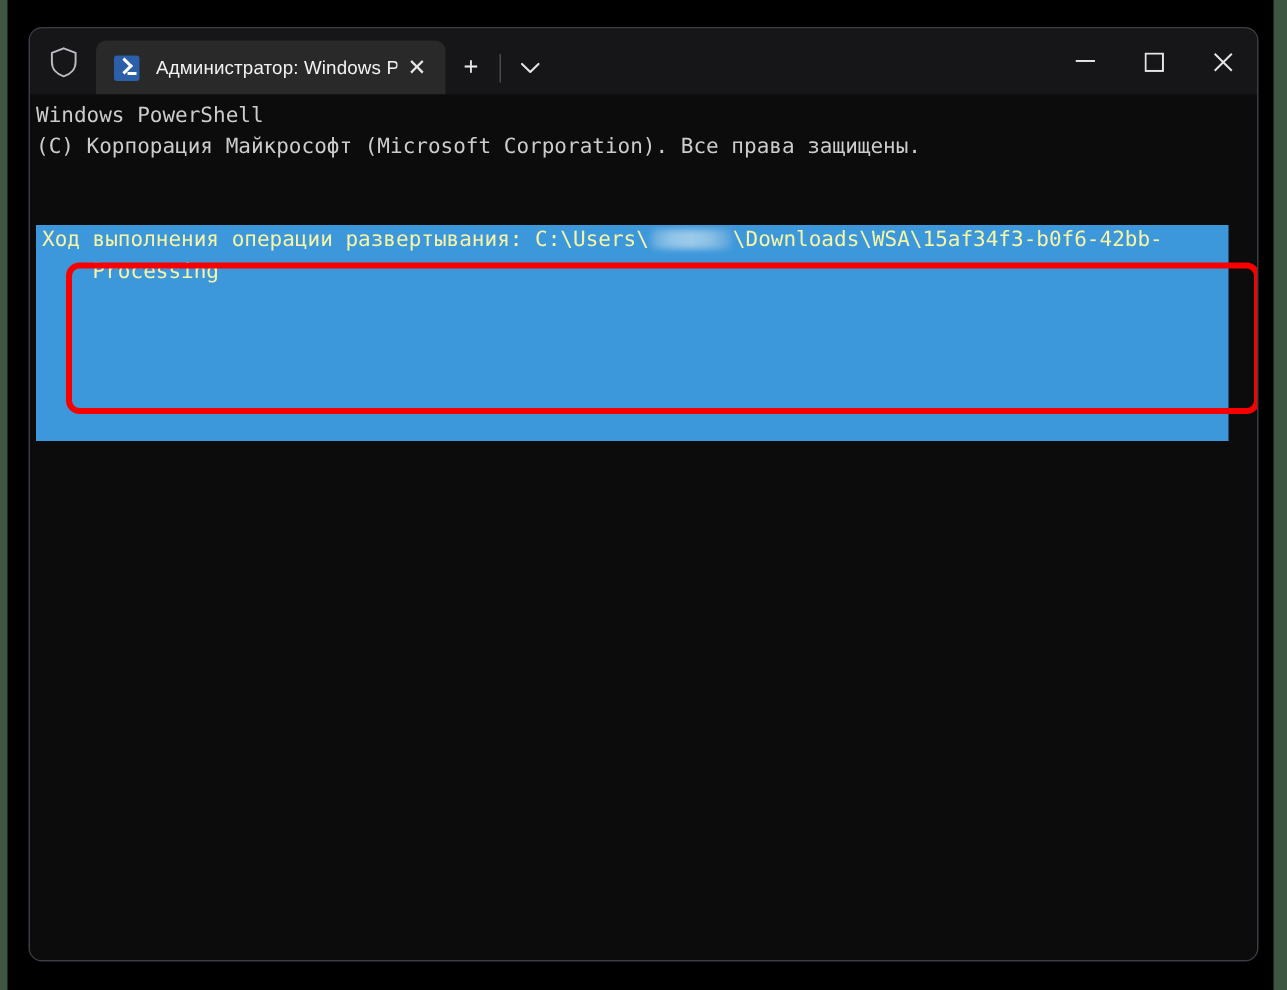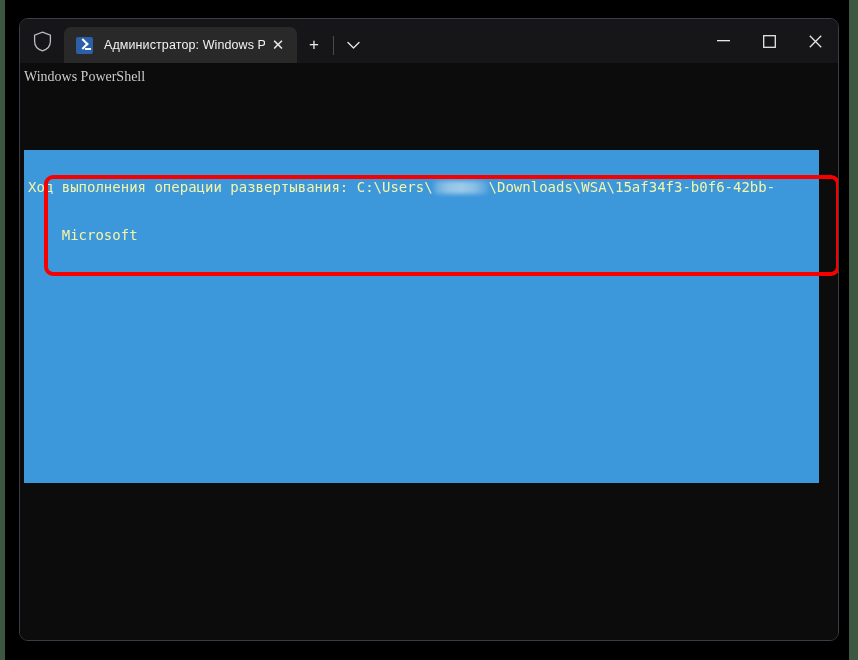--- a/index.html
+++ b/index.html
@@ -167,41 +167,39 @@
     font-family: "DejaVu Sans Mono", "Liberation Mono", monospace;
     font-size: 14px;
     line-height: 20.5px;
     color: #cccccc;
     padding: 0;
     overflow: hidden;
   }
   .cline {
     padding-left: 4px;
     white-space: pre;
-    font-family: Liberation Serif, serif;
   }
   #header-lines {
     padding-top: 4px;
   }
 
   
   #progress-region {
     position: absolute;
     left: 4px;
     top: 87px;
     width: 795px;
     background: #3d97db;
     overflow: hidden;
   }
   .pline {
     white-space: pre;
     color: #f5f5a8;
     padding-left: 4px;
     height: 20.5px;
-    margin-top: 27px;
   }
   .pline.blank { color: transparent; }
   .blur-chunk {
     display: inline-block;
     width: 54px;
     height: 13px;
     vertical-align: -2px;
     background: linear-gradient(90deg,
         rgba(126,183,224,0.55) 0%,
         rgba(150,198,232,0.95) 25%,
@@ -287,26 +285,27 @@
             <path d="M0.8 0.8 L12.2 12.2 M12.2 0.8 L0.8 12.2" stroke="#e6e6e6" stroke-width="1.3"></path>
           </svg>
         </div>
       </div>
     </div>
 
     <div id="console">
 
       <div id="header-lines">
         <div class="cline">Windows PowerShell</div>
+        <div class="cline">(C) Корпорация Майкрософт (Microsoft Corporation). Все права защищены.</div>
       </div>
 
       <div id="progress-region">
         <div class="pline"><span>Ход выполнения операции развертывания: C:\Users\</span><span class="blur-chunk"></span><span>\Downloads\WSA\15af34f3-b0f6-42bb-</span></div>
 
-        <div class="pline">    Microsoft</div>
+        <div class="pline">    Processing</div>
 
 
         <div class="pline blank"> </div>
         <div class="pline blank"> </div>
         <div class="pline blank"> </div>
         <div class="pline blank"> </div>
         <div class="pline blank"> </div>
       </div>
 
       <div id="redbox"></div>

